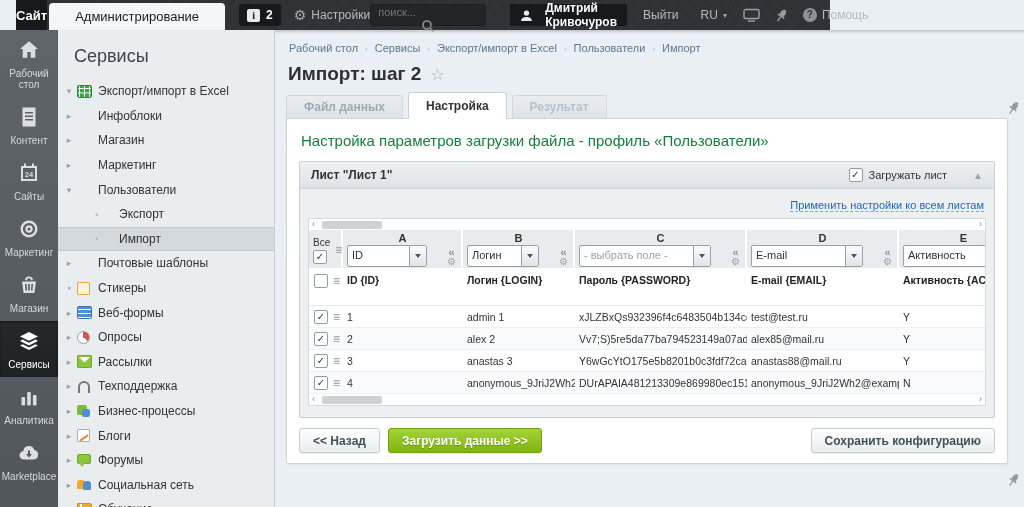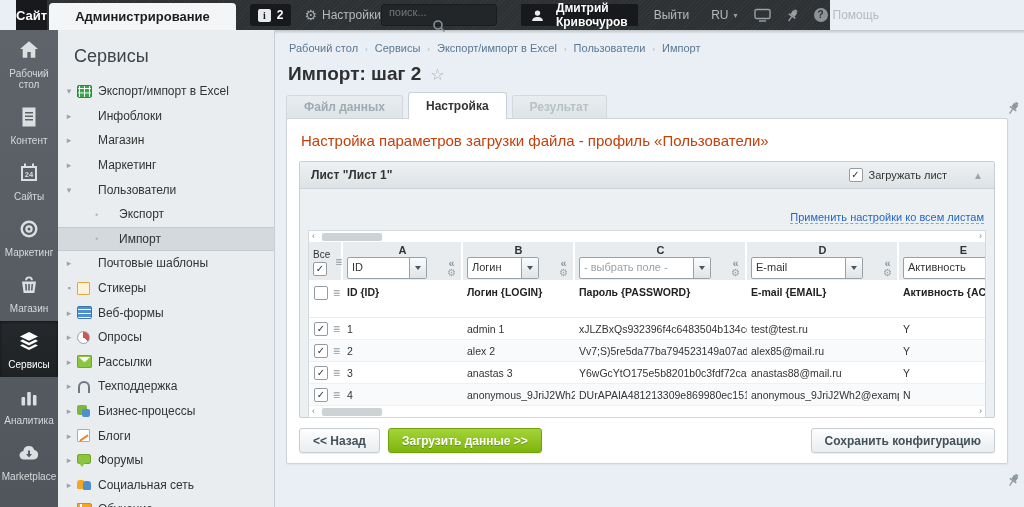--- a/index.html
+++ b/index.html
@@ -4,21 +4,21 @@
 <style>
   html,body{margin:0;padding:0;}
   body{width:1024px;height:507px;overflow:hidden;font-family:"Liberation Sans",sans-serif;background:#e9eff4;position:relative;}
   .app{position:absolute;inset:0;width:1024px;height:507px;}
 
   
   .topbar{position:absolute;top:0;left:16px;width:814px;height:30px;background:#2e3134;
     background-image:repeating-linear-gradient(135deg,rgba(255,255,255,.03) 0 1px,transparent 1px 3px);
     display:flex;align-items:center;z-index:50;}
   .tab-site{width:62px;height:30px;background:#17191c;color:#fff;font-weight:bold;font-size:13px;display:flex;align-items:center;justify-content:center;cursor:pointer;}
-  .tab-admin{margin-left:2px;height:27px;align-self:flex-end;background:#f4f5f6;color:#1b1d1f;font-weight:bold;font-size:13px;
+  .tab-admin{margin-left:2px;height:27px;align-self:flex-end;background:#f4f5f6;color:#1b1d1f;font-weight:normal;font-size:13px;
     padding:0 26px;border-radius:4px 4px 0 0;display:flex;align-items:center;cursor:pointer;}
   .notif{margin-left:14px;height:22px;background:#17191c;border-radius:3px;display:flex;align-items:center;padding:0 8px;gap:6px;cursor:pointer;}
   .notif-sq{width:13px;height:13px;background:#e8eaec;border-radius:2px;color:#17191c;font-size:10px;font-weight:bold;line-height:13px;text-align:center;font-family:"Liberation Serif",serif;}
   .notif-count{color:#fff;font-size:12px;font-weight:bold;}
   .tb-item{display:flex;align-items:center;gap:5px;color:#b6babd;font-size:12px;cursor:pointer;}
   .tb-gear{font-size:14px;color:#a6abaf;line-height:14px;}
   .search{margin-left:auto;width:140px;height:20px;background:#232629;border:1px solid #1a1c1e;border-radius:3px;display:flex;align-items:center;padding:0 5px;flex-direction:column;}
   .search input{flex:1;background:transparent;border:none;outline:none;color:#9aa0a4;font-size:11px;font-family:"Liberation Sans",sans-serif;width:100px;}
   .user-chip{margin-left:24px;height:22px;background:#17191c;border-radius:1px;display:flex;align-items:center;gap:12px;padding:0 10px;color:#fff;font-size:12px;font-weight:bold;cursor:pointer;}
   .ml16{margin-left:16px}.ml22{margin-left:22px}.ml14{margin-left:14px}
@@ -80,43 +80,43 @@
   .tab{padding:0 17px;line-height:23px;height:23px;font-size:12px;font-weight:bold;color:#9fabb3;
     background:linear-gradient(#e9edf0,#dee3e7);border:1px solid #d2d9de;border-bottom:none;border-radius:3px 3px 0 0;margin-right:5px;cursor:pointer;}
   .tab.lighter{color:#b7c1c8;}
   .tab.active{height:26px;line-height:26px;background:#fff;color:#333;border-color:#c9d1d7;position:relative;z-index:3;}
 
   .pin{color:#8d97a0;position:absolute;cursor:pointer;}
   .pin-top{top:70px;right:3px;}
   .pin-bottom{bottom:15px;right:3px;}
 
   .panel{position:absolute;left:11px;right:16px;top:88px;height:344px;background:#fff;border:1px solid #cdd5da;border-radius:2px;box-shadow:0 1px 2px rgba(0,0,0,.05);z-index:2;}
-  .heading{padding:13px 14px 11px;font-size:15px;color:#c2410c;}
+  .heading{padding:13px 14px 11px;font-size:15px;color:#15803d;}
 
   .sheet{margin:1px 12px 0;border:1px solid #c6cfd5;border-radius:2px;background:#edf0f2;height:257px;box-sizing:border-box;}
   .sheet-header{height:26px;background:linear-gradient(#eef1f3,#dde2e6);border-bottom:1px solid #cdd4d9;display:flex;align-items:center;padding:0 11px;}
   .sheet-title{font-weight:bold;font-size:12px;color:#333;}
   .sheet-right{margin-left:auto;display:flex;align-items:center;gap:6px;font-size:11px;color:#333;}
   .collapse-arrow{margin-left:20px;color:#9aa4ab;font-size:10px;cursor:pointer;}
-  .sheet-body{padding:16px 8px 0;}
+  .sheet-body{padding:4px 8px 0;}
   .apply-row{text-align:right;padding:2px 2px 5px;}
   .apply-link{font-size:11px;color:#2166c4;text-decoration:none;border-bottom:1px dashed #7fa6d8;cursor:pointer;}
 
   .grid-box{background:#fff;border:1px solid #d3dade;overflow:hidden;position:relative;}
   .hscroll{height:11px;position:relative;background:#fff;}
   .hs-arrow{position:absolute;top:0;font-size:9px;line-height:11px;color:#7a828a;cursor:pointer;}
   .hs-left{left:3px;}.hs-right{right:3px;}
   .hs-thumb{position:absolute;left:13px;top:1.5px;width:60px;height:8px;background:#cdd2d5;border-radius:2px;cursor:pointer;}
 
   .map-row{display:flex;height:38px;background:#0c4a6e;}
   .map-cell{background:#e8ecee;border-right:2px solid #fff;box-sizing:border-box;padding:2px 3px 0 4px;flex:none;}
   .map-all{width:34px;background:#e8ecee;border-right:2px solid #fff;box-sizing:border-box;display:flex;align-items:center;padding:2px 1px 0 4px;flex:none;}
   .map-all .stack{display:flex;flex-direction:column;gap:2px;font-size:10px;color:#333;}
   .letter{text-align:center;font-size:11px;font-weight:bold;color:#333;height:13px;line-height:13px;}
-  .ctrl{display:flex;align-items:center;gap:18px;}
+  .ctrl{display:flex;align-items:flex-end;gap:18px;}
   .sel{flex:1;display:flex;height:20px;background:#fff;border:1px solid #99a1a8;border-radius:2px;overflow:hidden;cursor:pointer;}
   .sel .val{flex:1;font-size:11px;line-height:18px;padding:0 4px;white-space:nowrap;overflow:hidden;color:#333;}
   .sel .val.muted{color:#9aa1a7;}
   .sel .dd{width:16px;border-left:1px solid #99a1a8;background:linear-gradient(#fafbfc,#e0e4e7);display:flex;align-items:center;justify-content:center;flex:none;}
   .tri{width:0;height:0;border-left:3.5px solid transparent;border-right:3.5px solid transparent;border-top:4px solid #4a545c;}
   .sidestack{width:13px;flex:none;display:flex;flex-direction:column;align-items:center;justify-content:center;}
   .laquo{font-size:11px;font-weight:bold;color:#8b959d;line-height:10px;cursor:pointer;}
   .mini-gear{font-size:10px;color:#9aa3ab;line-height:10px;cursor:pointer;}
 
   .grid-table{border-collapse:collapse;table-layout:fixed;width:724px;font-size:10.5px;}

